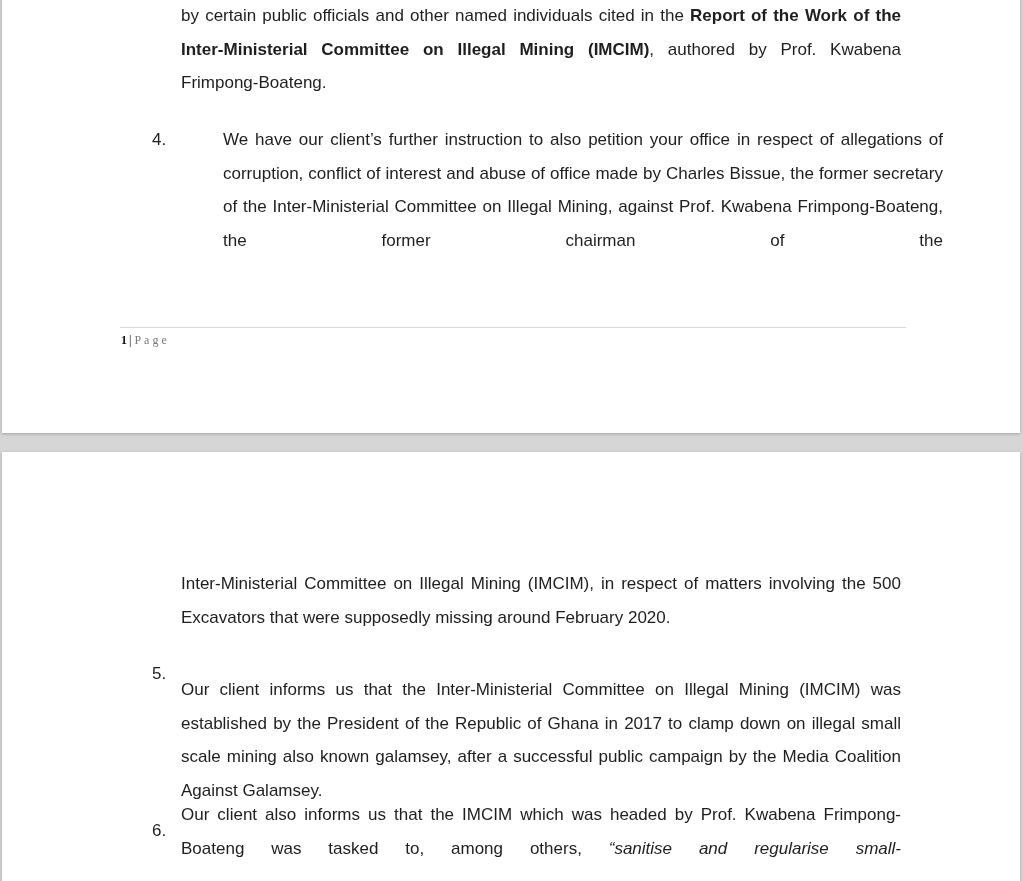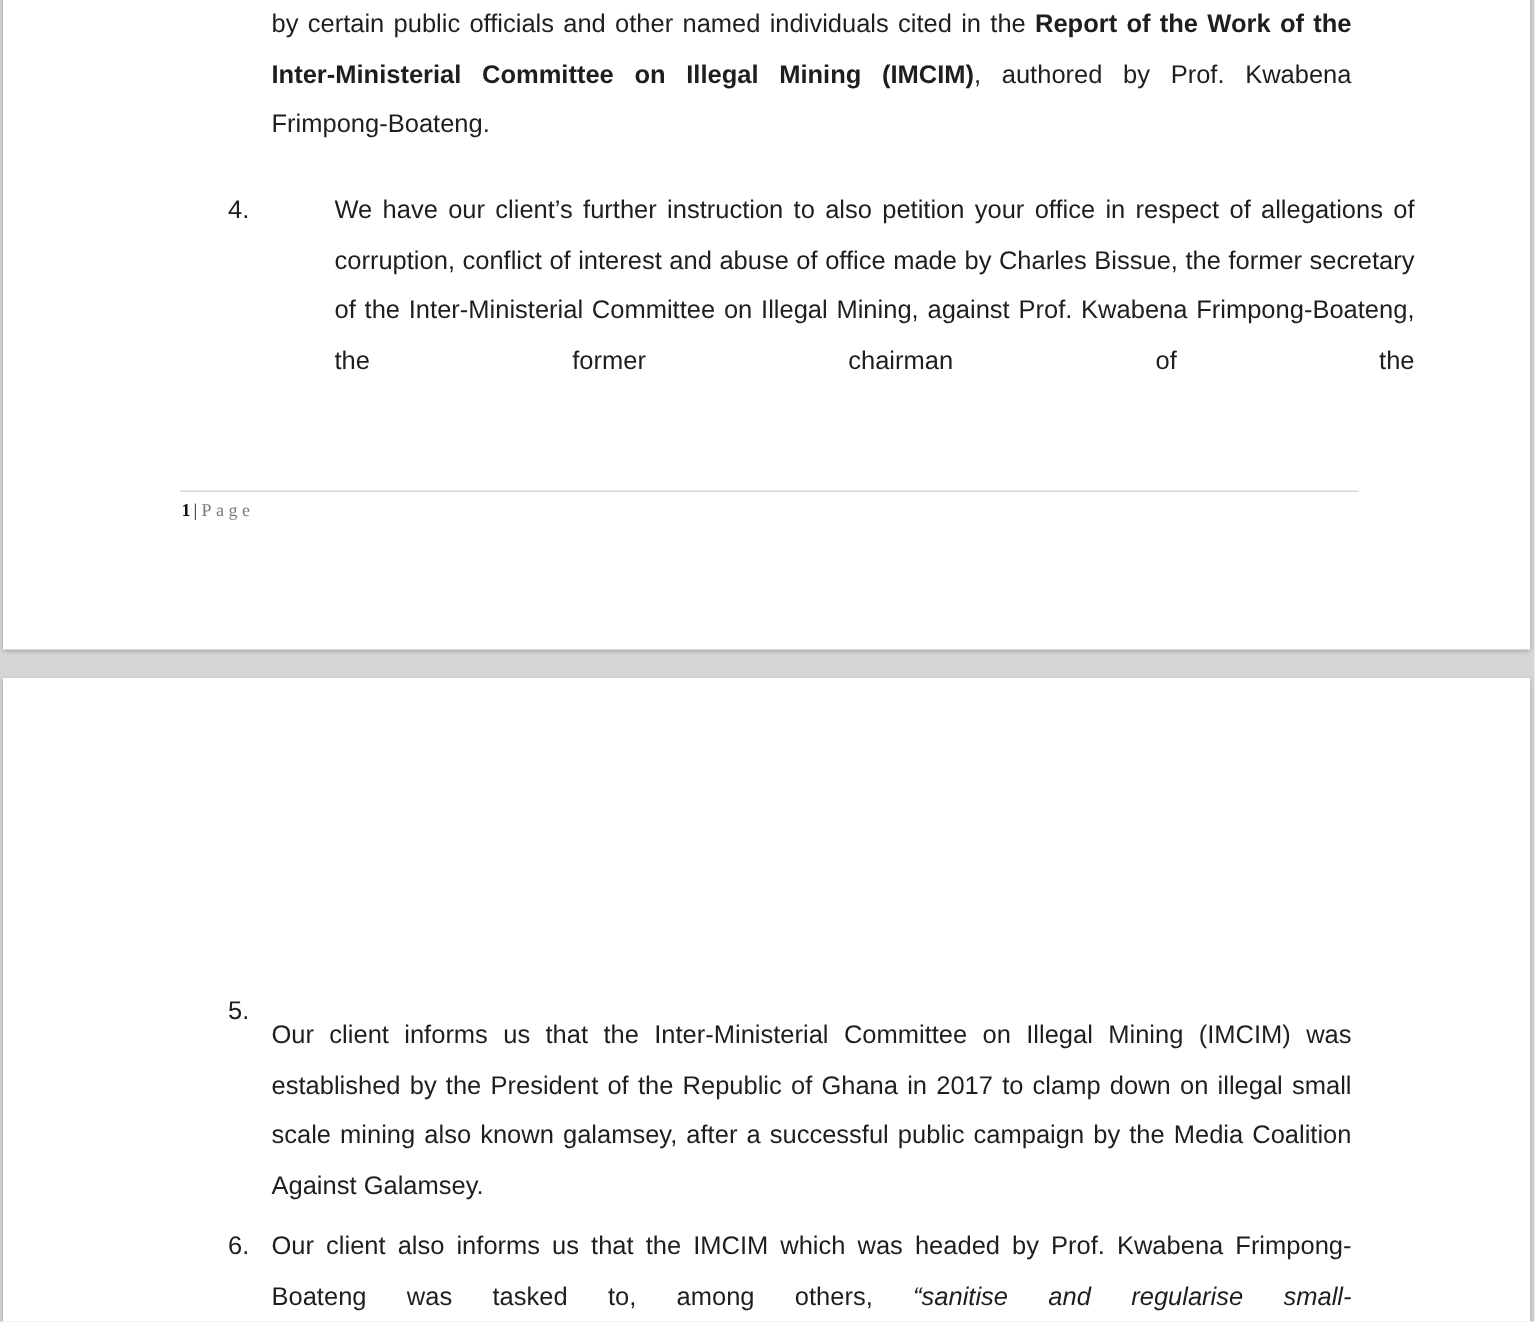--- a/index.html
+++ b/index.html
@@ -58,21 +58,22 @@
   <div class="num text" style="top:133px;">4.</div>
   <div class="para text justify-last" style="top:133px;margin-left:42px;">We have our client’s further instruction to also petition your office in respect of allegations of corruption, conflict of interest and abuse of office made by Charles Bissue, the former secretary of the Inter-Ministerial Committee on Illegal Mining, against Prof. Kwabena Frimpong-Boateng, the former chairman of the</div>
 
   <div class="footer-rule"></div>
   <div class="footer">
     <span class="pnum">1</span><span class="sep">|</span><span class="plabel">Page</span>
   </div>
 </div>
 
 <div class="page" id="page2">
+  <div class="para text" style="top:115px;">Inter-Ministerial Committee on Illegal Mining (IMCIM), in respect of matters involving the 500 Excavators that were supposedly missing around February 2020.</div>
 
   <div class="num text" style="top:205px;">5.</div>
   <div class="para text" style="top:205px;margin-top:16px;">Our client informs us that the Inter-Ministerial Committee on Illegal Mining (IMCIM) was established by the President of the Republic of Ghana in 2017 to clamp down on illegal small scale mining also known galamsey, after a successful public campaign by the Media Coalition Against Galamsey.</div>
 
   <div class="num text" style="top:362px;">6.</div>
-  <div class="para text justify-last" style="top:362px;">
+  <div class="para text justify-last" style="top:346px;">
     <span>Our client also informs us that the IMCIM which was headed by Prof. Kwabena Frimpong-Boateng was tasked to, among others, </span><i>“sanitise and regularise small-</i>
   </div>
 </div>
 
 </body></html>

